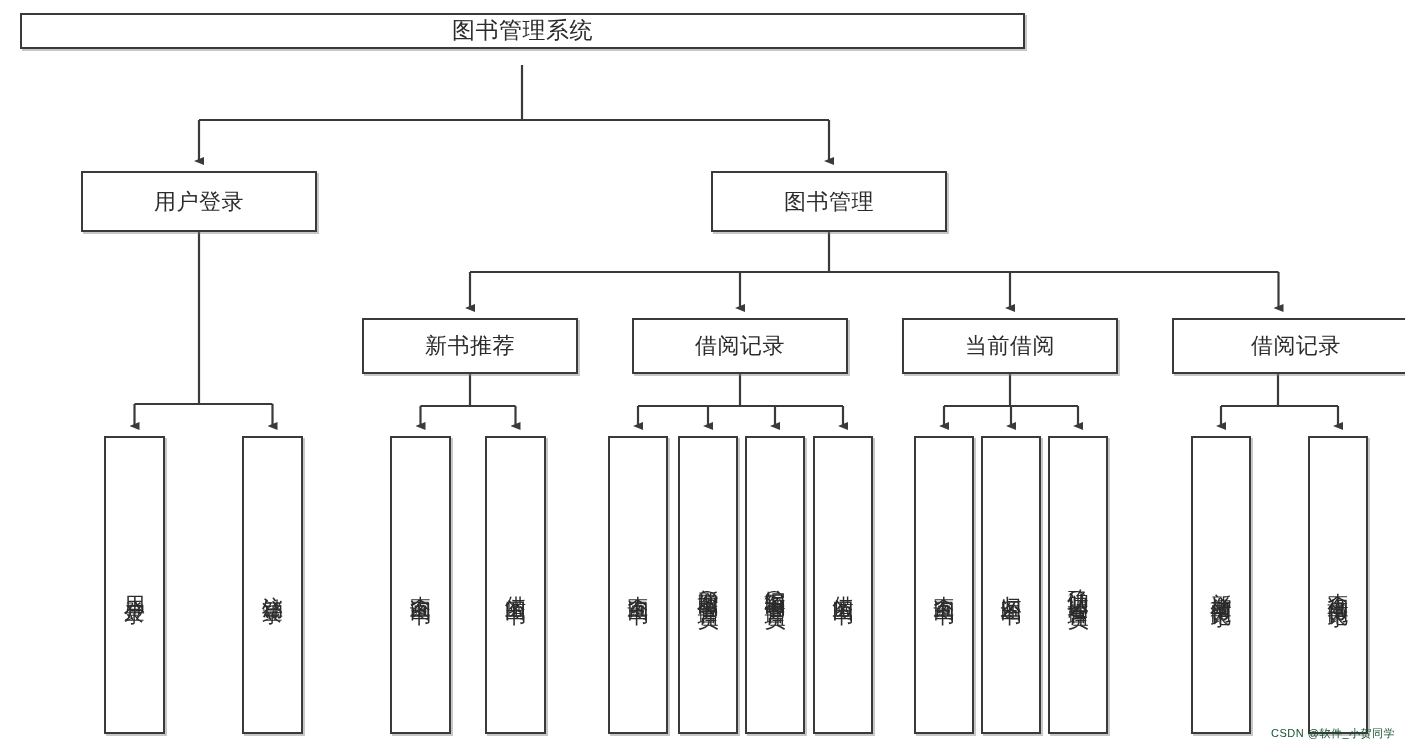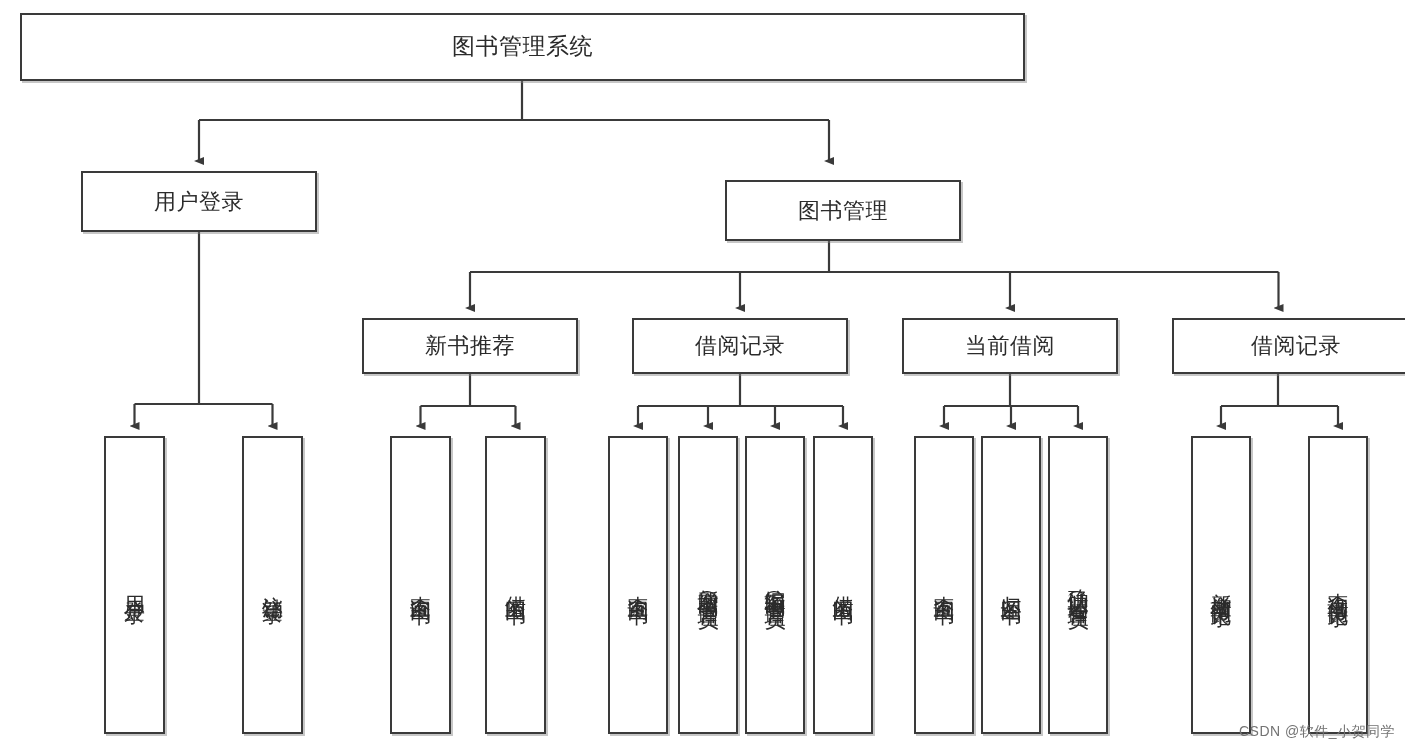--- a/index.html
+++ b/index.html
@@ -57,22 +57,22 @@
     text-orientation: upright;
     font-size: 21px;
     letter-spacing: 3px;
     line-height: 1.05;
     white-space: nowrap;
   }
   .watermark {
     position: absolute;
     right: 10px;
     bottom: 6px;
-    font-size: 14px;
-    color: #737373;
+    font-size: 11px;
+    color: #14532d;
     letter-spacing: 0.5px;
     white-space: nowrap;
   }
 </style>
 </head>
 <body>
 
 <div id="canvas">
 
   <svg class="edges" viewBox="0 0 1405 747">
@@ -112,27 +112,27 @@
         <path d="M1011,406 L1011,426" marker-end="url(#arrow)"></path>
         <path d="M1078,406 L1078,426" marker-end="url(#arrow)"></path>
         <path d="M1278,374 L1278,406"></path>
         <path d="M1221,406 L1338,406"></path>
         <path d="M1221,406 L1221,426" marker-end="url(#arrow)"></path>
         <path d="M1338,406 L1338,426" marker-end="url(#arrow)"></path>
       </g>
   </svg>
 
   <div id="nodes-layer">
-      <div class="node horizontal root" style="left: 20px; top: 13px; width: 1005px; height: 68px;">
+      <div class="node horizontal root" style="left: 20px; top: 13px; width: 1005px; height: 36px;">
         <span class="label">图书管理系统</span>
       </div>
       <div class="node horizontal" style="left: 81px; top: 171px; width: 236px; height: 61px;">
         <span class="label">用户登录</span>
       </div>
-      <div class="node horizontal" style="left: 711px; top: 180px; width: 236px; height: 61px; margin-left: 14px;">
+      <div class="node horizontal" style="left: 711px; top: 171px; width: 236px; height: 61px;">
         <span class="label">图书管理</span>
       </div>
       <div class="node horizontal" style="left: 362px; top: 318px; width: 216px; height: 56px;">
         <span class="label">新书推荐</span>
       </div>
       <div class="node horizontal" style="left: 632px; top: 318px; width: 216px; height: 56px;">
         <span class="label">借阅记录</span>
       </div>
       <div class="node horizontal" style="left: 902px; top: 318px; width: 216px; height: 56px;">
         <span class="label">当前借阅</span>

